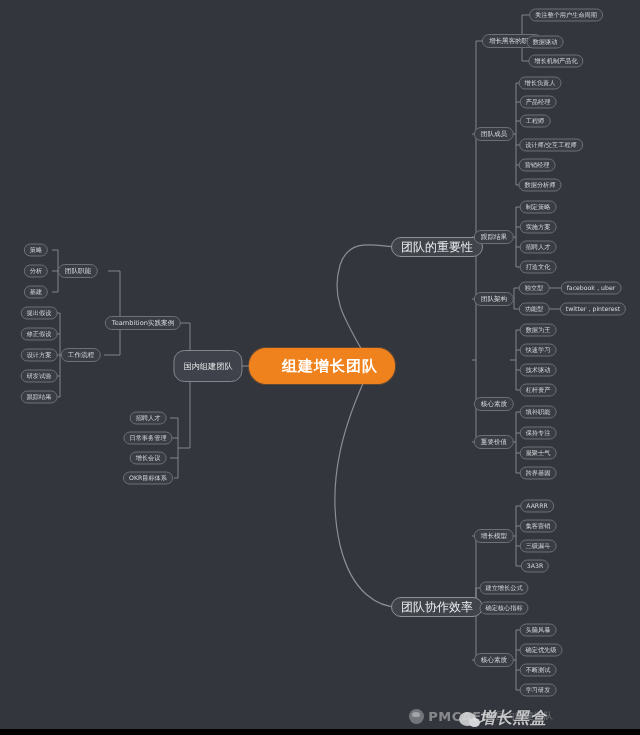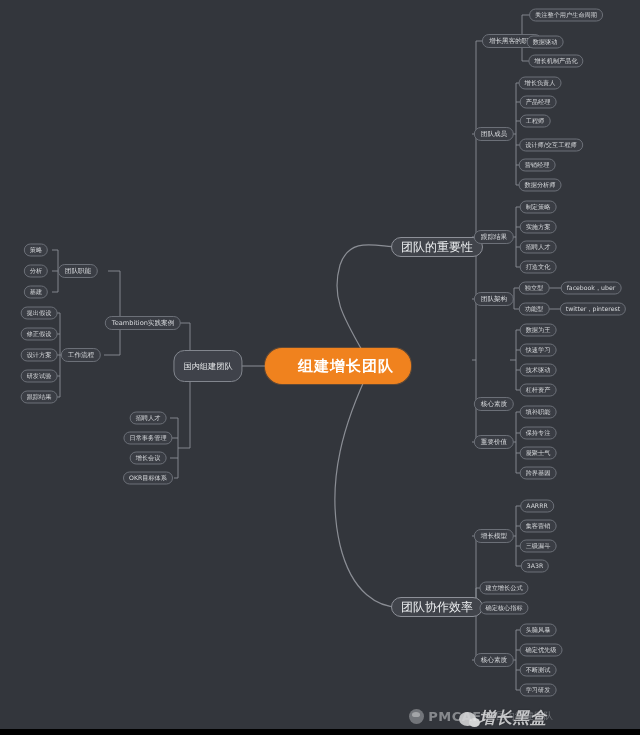--- a/index.html
+++ b/index.html
@@ -183,21 +183,21 @@
       <path d="M 60 355 L 66 355"></path>
 
       <path d="M 178 418 L 178 478"></path>
       <path d="M 178 418 L 170 418"></path>
       <path d="M 178 438 L 172 438"></path>
       <path d="M 178 458 L 170 458"></path>
       <path d="M 178 478 L 174 478"></path>
     </g>
   </svg>
 
-  <div class="center-node" style="left:338px;top:366px;padding-left:32px;">组建增长团队</div>
+  <div class="center-node" style="left:322px;top:366px;padding-left:32px;">组建增长团队</div>
 
   <div class="node lvl-branch" style="left:437px;top:247px;">团队的重要性</div>
 
   <div class="node lvl-mid" style="left:512px;top:41px;">增长黑客的职责</div>
   <div class="node lvl-leaf" style="left:566px;top:15px;">关注整个用户生命周期</div>
   <div class="node lvl-leaf" style="left:545px;top:42px;">数据驱动</div>
   <div class="node lvl-leaf" style="left:556px;top:61px;">增长机制产品化</div>
 
   <div class="node lvl-mid" style="left:494px;top:134px;">团队成员</div>
   <div class="node lvl-leaf" style="left:540px;top:83px;">增长负责人</div>

